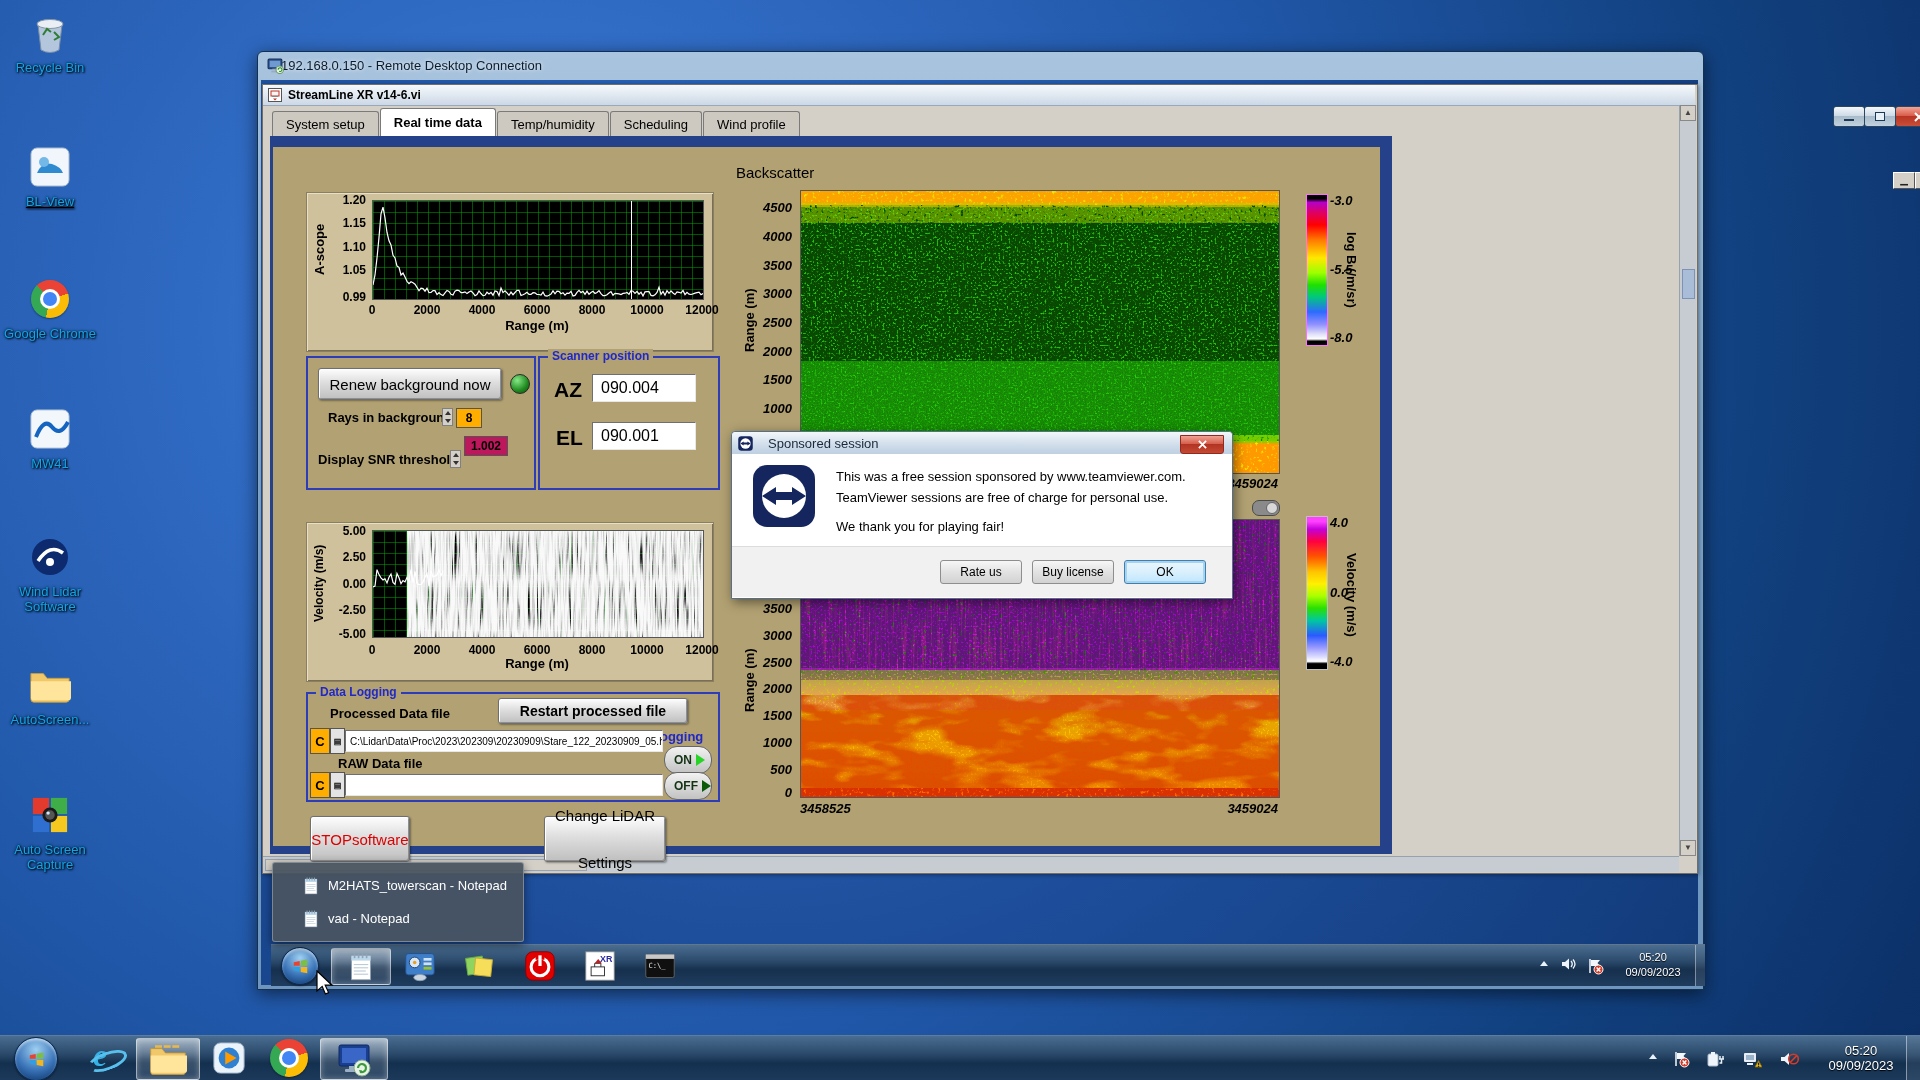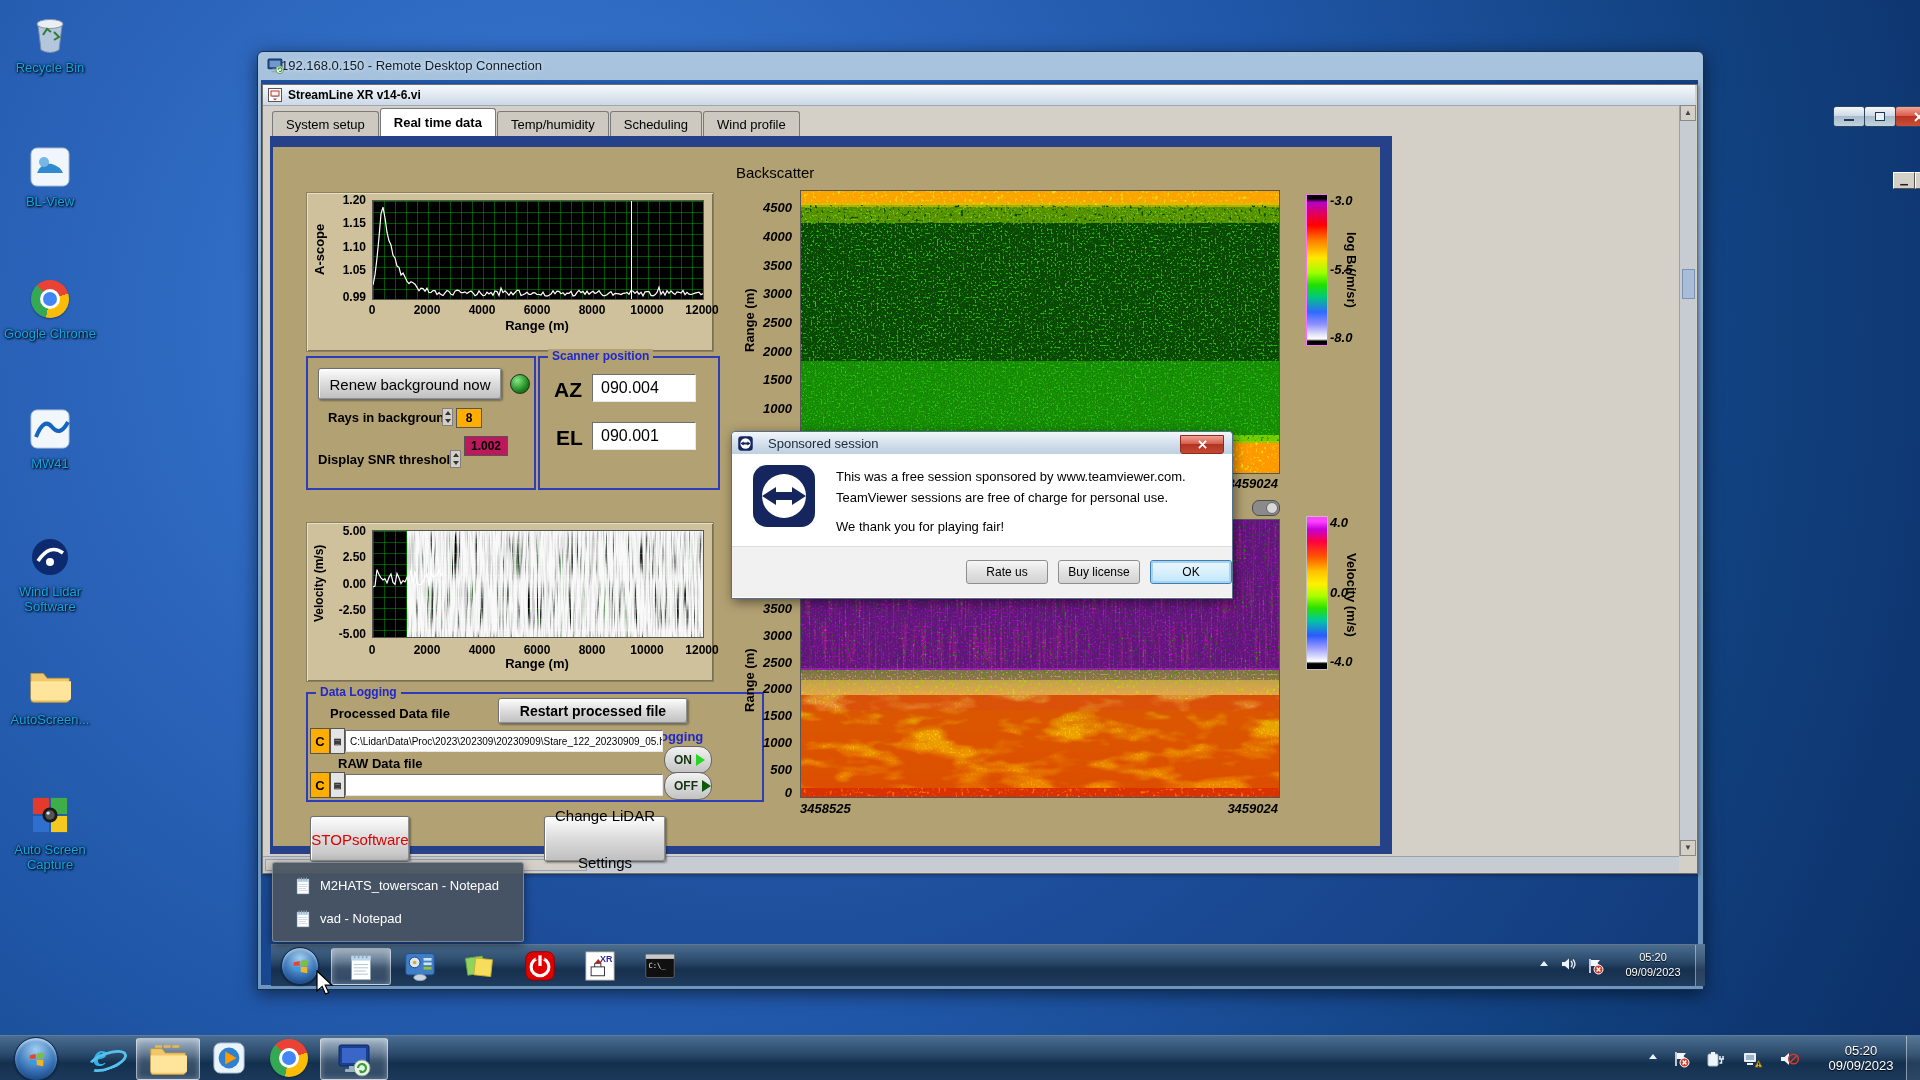--- a/index.html
+++ b/index.html
@@ -69,27 +69,27 @@
   
   .dlg{position:absolute;left:731px;top:431px;width:500px;height:166px;border:1px solid #55708c;border-radius:4px 4px 0 0;
     box-shadow:2px 3px 12px rgba(0,0,0,.5);z-index:40;background:#fff;}
   .dlg-t{height:22px;background:linear-gradient(#f2f7fb,#cfdcea 60%,#bfd0e2);border-bottom:1px solid #aabccc;border-radius:4px 4px 0 0;display:flex;align-items:center;}
   .dlg-t .tt{font-size:13px;color:#1a2a3a;margin-left:15px;}
   .dlg-x{position:absolute;right:8px;top:3px;width:42px;height:17px;border-radius:0 0 3px 3px;border:1px solid #92291e;
     background:linear-gradient(#f0a294,#d6604d 45%,#b23322 50%,#c44a34);display:flex;align-items:center;justify-content:center;}
   .dlg-b{position:absolute;left:0;top:22px;width:100%;height:92px;background:#fff;}
   .dlg-lines{position:absolute;left:104px;top:12px;font-size:13px;line-height:21px;}
   .dlg-f{position:absolute;left:0;top:114px;width:100%;height:51px;background:#f1f1f1;border-top:1px solid #dcdcdc;
-    display:flex;align-items:center;justify-content:flex-end;gap:10px;box-sizing:border-box;}
+    display:flex;align-items:center;justify-content:flex-end;gap:10px;padding-right:26px;box-sizing:border-box;}
   .dlg-btn{width:82px;height:24px;font-size:12px;font-family:inherit;background:linear-gradient(#f7f7f7,#e2e2e2 50%,#d2d2d2);
     border:1px solid #8e8e8e;border-radius:3px;}
   .dlg-btn.def{border:1px solid #3c7fb1;box-shadow:0 0 0 2px #a8d2ee inset;background:linear-gradient(#eaf6fd,#d9f0fc 50%,#bee6fd);}
   
   #popup{position:absolute;left:272px;top:862px;width:252px;height:80px;background:rgba(72,84,97,.94);
-    border:1px solid rgba(255,255,255,.3);border-radius:3px;box-shadow:0 3px 10px rgba(0,0,0,.5);z-index:60;padding:6px 8px;box-sizing:border-box;}
+    border:1px solid rgba(255,255,255,.3);border-radius:3px;box-shadow:0 3px 10px rgba(0,0,0,.5);z-index:60;padding:6px 16px;box-sizing:border-box;}
   .pop-row{display:flex;align-items:center;height:33px;padding-left:14px;color:#fff;font-size:13px;gap:9px;}
   #rtb{position:absolute;left:271px;top:944px;width:1434px;height:41px;z-index:30;
     background:linear-gradient(#4a6d90,#2b4a6b 40%,#16304e 60%,#1f3c5e);border-top:1px solid rgba(255,255,255,.3);}
   #tb{position:absolute;left:0;top:1035px;width:1920px;height:45px;z-index:80;
     background:linear-gradient(#4a6d90,#2b4a6b 40%,#14304f 60%,#1d3a5c);border-top:1px solid rgba(160,190,220,.5);}
   .tbbtn{position:absolute;border-radius:3px;display:flex;align-items:center;justify-content:center;}
   .tbbtn.active{background:linear-gradient(rgba(255,255,255,.5),rgba(255,255,255,.18) 50%,rgba(255,255,255,.08));
     border:1px solid rgba(255,255,255,.55);box-shadow:inset 0 0 6px rgba(255,255,255,.35);}
   .orb{border-radius:50%;background:radial-gradient(circle at 50% 28%,#9fd0f2,#3a74b8 55%,#123c74 90%);
     border:1px solid #0a2a50;box-shadow:inset 0 2px 3px rgba(255,255,255,.6),0 1px 2px rgba(0,0,0,.5);
@@ -109,21 +109,21 @@
       <div class="dicon" style="left: 4px; top: 10px;">
         <div class="ig">
           <svg viewBox="0 0 40 44" width="40" height="44">
             <path d="M8 14 L32 14 L29 39 Q20 44 11 39 Z" fill="#ccd8e4" opacity="0.85" stroke="#8795a5"></path>
             <ellipse cx="20" cy="13" rx="13" ry="4.5" fill="#e9eff5" stroke="#8795a5"></ellipse>
             <path d="M13 24 l4 -6 l4 3 M24 21 l5 5 l-5 3" stroke="#2e7d32" fill="none" stroke-width="2"></path>
           </svg>
         </div>
         <div class="lb">Recycle Bin</div>
       </div>
-      <div class="dicon" style="left: 4px; top: 144px;">
+      <div class="dicon" style="left: 4px; top: 144px; text-decoration: underline;">
         <div class="ig">
           <svg viewBox="0 0 40 40" width="40" height="40">
             <rect x="1" y="1" width="38" height="38" rx="6" fill="#f0f6fc" stroke="#a8bccc"></rect>
             <path d="M7 26 q5 -12 15 -9 q9 3 11 9 Z" fill="#2f8ad0"></path>
             <circle cx="14" cy="15" r="5" fill="#74b8e8"></circle>
           </svg>
         </div>
         <div class="lb">BL-View</div>
       </div>
       <div class="dicon" style="left: 4px; top: 276px;">
@@ -274,21 +274,21 @@
           <rect x="34" y="0" width="296" height="106" fill="#efefef" filter="url(#fStreaks)" opacity="0.95"></rect>
         </g>
       <g transform="translate(-137,0)">
           <rect x="171" y="0" width="296" height="106" fill="#ffffff" filter="url(#fStreaks)" opacity="0.8"></rect>
         </g>
       <polyline id="vel-line" fill="none" stroke="#fff" stroke-width="1.2" points="0,56.0 2,55.1 4,38.6 6,43.6 8,46.8 10,48.9 12,47.8 14,51.9 16,46.2 18,43.0 20,51.5 22,53.4 24,42.4 26,46.8 28,52.6 30,49.5 32,50.9 34,46.5 36,50.8 38,38.6 40,51.7 42,40.4 44,52.7 46,53.6 48,53.4 50,50.9 52,46.3 54,42.5 56,54.8 58,39.7 60,46.2 62,45.0 64,43.9 66,38.8 68,44.9 70,39.6"></polyline>
     </svg>
   </div>
   <div class="xlab" style="left:472px;top:656px;width:130px;">Range (m)</div>
 
-  <div class="grp" style="left:306px;top:692px;width:410px;height:106px;padding-left:44px;">
+  <div class="grp" style="left:306px;top:692px;width:410px;height:106px;">
     <span class="grp-title">Data Logging</span>
   </div>
   <div class="blab" style="left:330px;top:706px;">Processed Data file</div>
   <button class="btn3d" style="left:498px;top:698px;width:190px;height:26px;font-size:14px;font-weight:bold;">Restart processed file</button>
   <div class="blab blue" style="left:652px;top:729px;">Logging</div>
   <div class="valbox" style="left:310px;top:728px;width:18px;height:24px;background:#ffae00;font-size:13px;">C</div>
   <div class="valbox" style="left:330px;top:728px;width:13px;height:24px;background:#e4e4e4;font-size:8px;">▤</div>
   <div class="field" style="left:345px;top:730px;width:312px;height:20px;font-size:10px;padding-left:4px;white-space:nowrap;overflow:hidden;">C:\Lidar\Data\Proc\2023\202309\20230909\Stare_122_20230909_05.hpl</div>
   <div class="pill" style="left:664px;top:746px;width:46px;">
     <span class="pt">ON</span>

